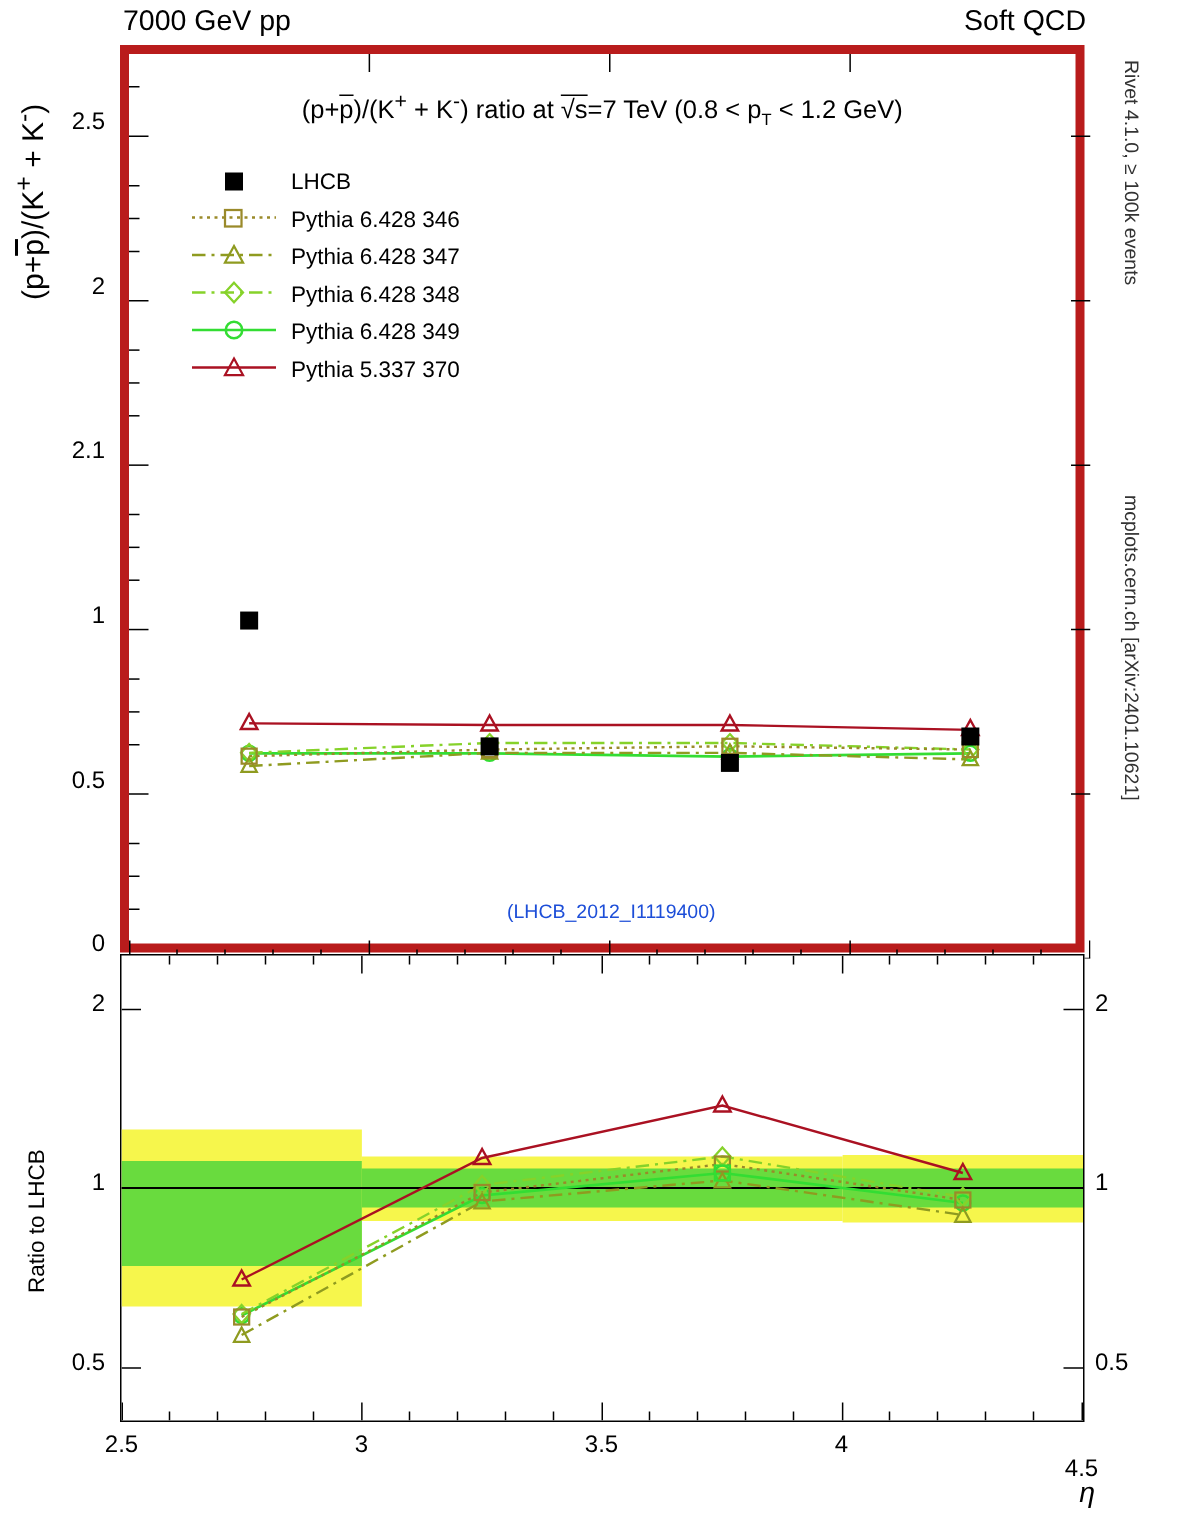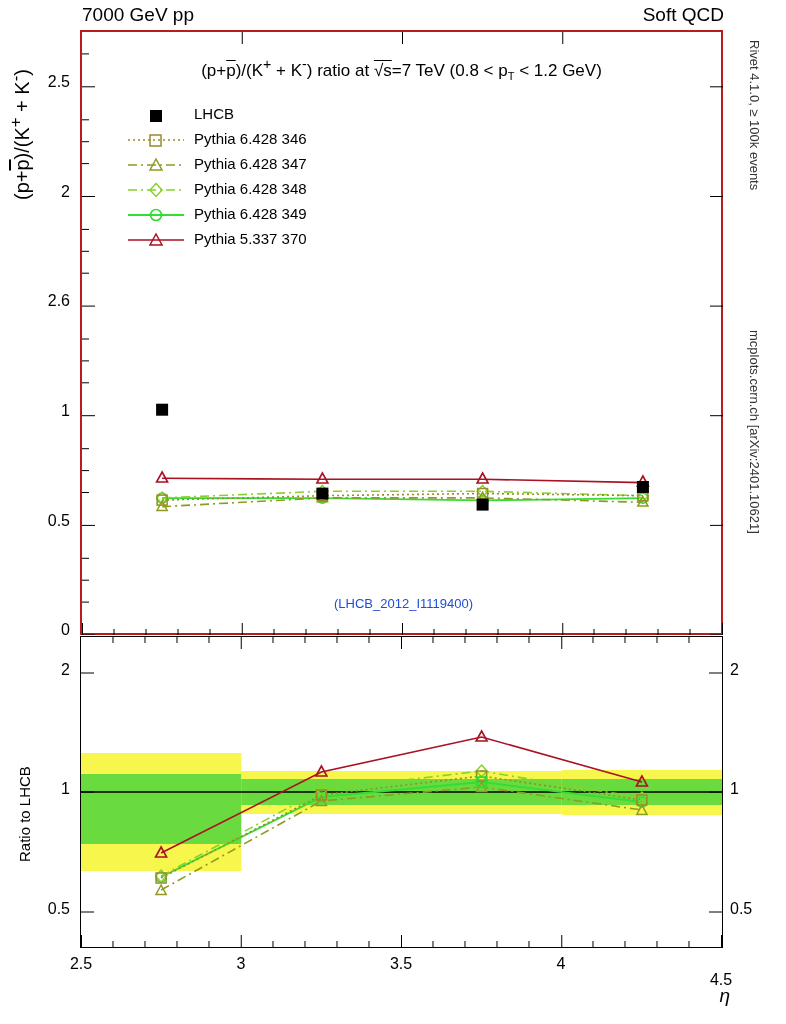--- a/index.html
+++ b/index.html
@@ -38,21 +38,21 @@
     font-size: 13px;
     color: #555555;
   }
   .vtext.dark { color: #333333; }
 
   
   #main-panel {
     position: absolute;
     left: 80px; top: 30px;
     width: 643px; height: 605px;
-    border: 2px solid #b91c1c;
+    border: 6px solid #b91c1c;
     box-sizing: border-box;
     background: #ffffff;
   }
   #ratio-panel {
     position: absolute;
     left: 80px; top: 636px;
     width: 643px; height: 312px;
     border: 1px solid #000;
     box-sizing: border-box;
     background: #ffffff;
@@ -110,21 +110,21 @@
   }
 
   
   #legend {
     position: absolute;
     left: 128px; top: 105px;
     font-size: 15px;
   }
   .leg-row {
     display: flex;
-    align-items: flex-start;
+    align-items: flex-end;
     height: 25px;
   }
   .leg-mark {
     width: 56px; height: 20px;
     position: relative;
     margin-right: 10px;
     flex: 0 0 56px;
   }
   .leg-label { white-space: nowrap; }
 
@@ -261,21 +261,21 @@
         <rect x="234.4" y="455.6" width="12" height="12"></rect>
         <rect x="394.6" y="466.6" width="12" height="12"></rect>
         <rect x="554.9" y="449.0" width="12" height="12"></rect>
       </g>
     </svg>
   </div>
 
   <div class="tick-label" style="left:18px; top:621px; width:52px;">0</div>
   <div class="tick-label" style="left:18px; top:512px; width:52px;">0.5</div>
   <div class="tick-label" style="left:18px; top:402px; width:52px;">1</div>
-  <div class="tick-label" style="left:18px; top:292px; width:52px;">2.6</div>
+  <div class="tick-label" style="left:18px; top:292px; width:52px;">2.1</div>
   <div class="tick-label" style="left:18px; top:183px; width:52px;">2</div>
   <div class="tick-label" style="left:18px; top:73px; width:52px;">2.5</div>
 
   <div class="ylabel-main">
     (p+<span class="ovl">p</span>)/(K<sup>+</sup> + K<sup>-</sup>)
   </div>
 
   <div id="legend">
 
     <div class="leg-row">

